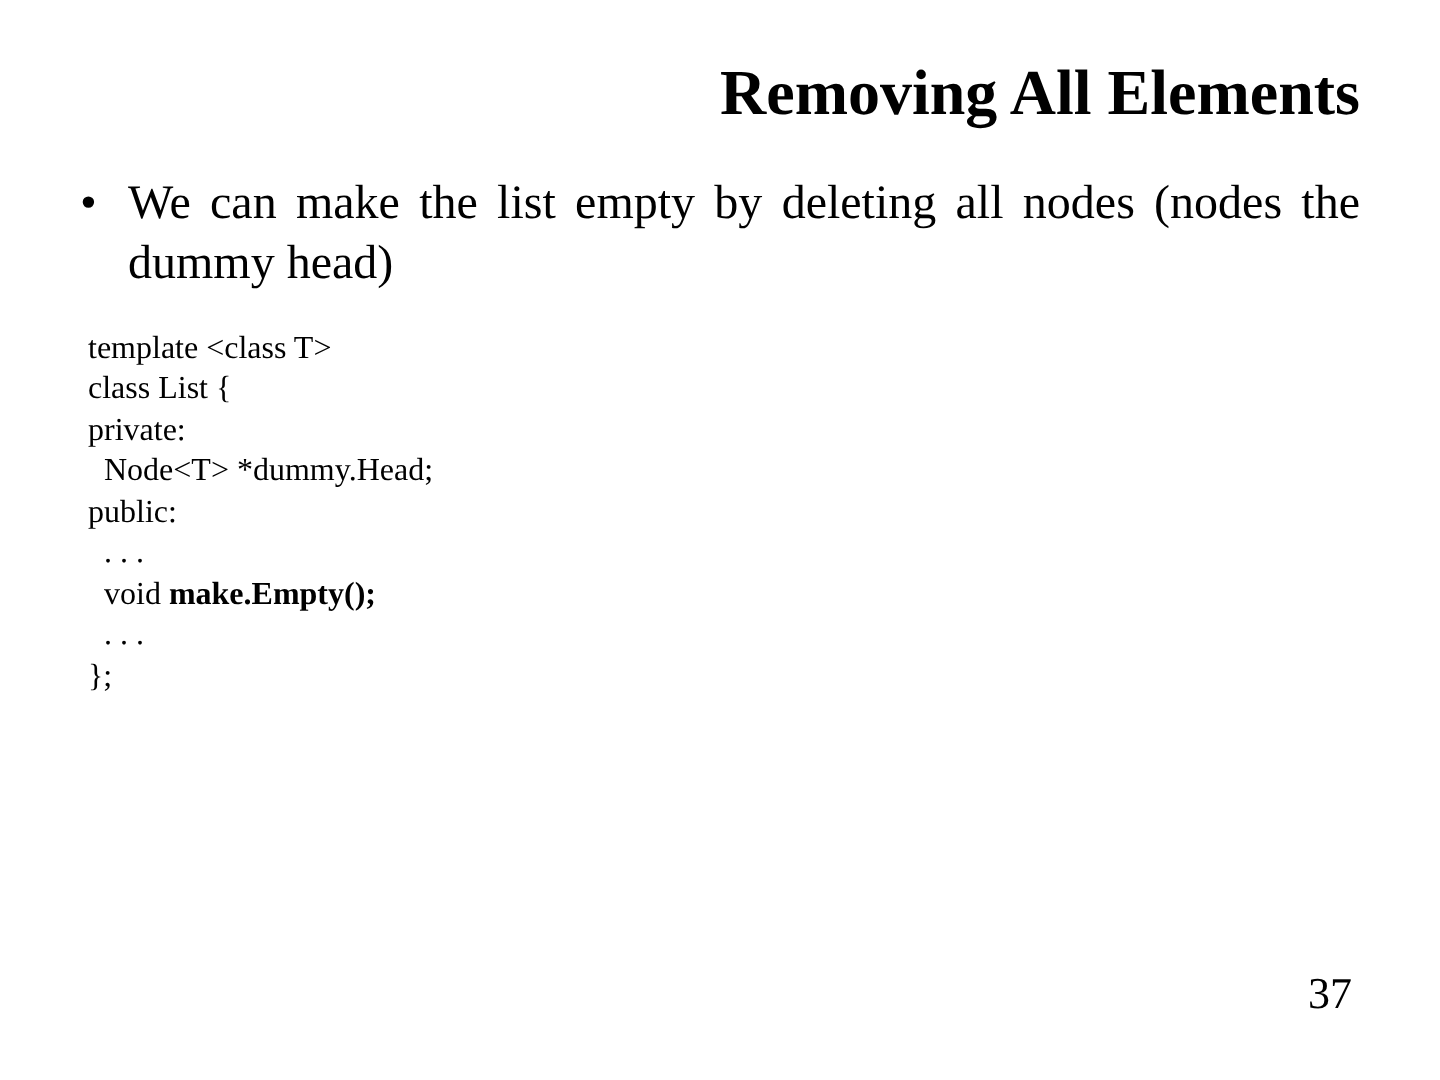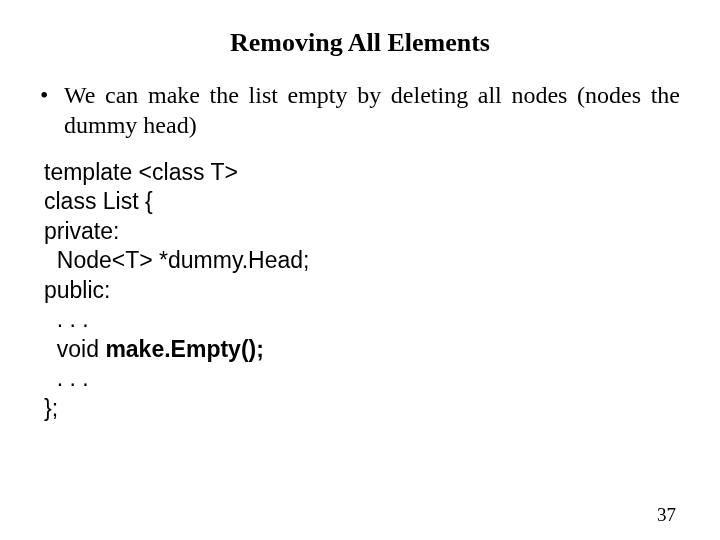--- a/index.html
+++ b/index.html
@@ -14,22 +14,22 @@
     box-sizing: border-box;
   }
   .slide {
     width: 720px;
     height: 540px;
     padding: 20px 40px 20px 40px;
     box-sizing: border-box;
     position: relative;
   }
   .title {
-    text-align: center;
-    font-size: 26px;
+    text-align: right;
+    font-size: 32px;
     font-weight: bold;
     margin-top: 8px;
     margin-bottom: 22px;
   }
   .bullet-block {
     font-size: 24px;
     line-height: 1.25;
     margin-bottom: 18px;
   }
   .bullet-row {
@@ -41,34 +41,34 @@
     flex: 0 0 24px;
     text-align: left;
     font-size: 24px;
     line-height: 1.25;
   }
   .bullet-text {
     flex: 1;
     text-align: justify;
   }
   .code-block {
-    font-family: Liberation Sans, sans-serif;
-    font-size: 23px;
+    font-family: Liberation Serif, serif;
+    font-size: 16px;
     line-height: 1.28;
     white-space: pre;
     margin-left: 4px;
   }
   .code-bold {
     font-weight: bold;
   }
   .page-number {
     position: absolute;
     right: 44px;
-    bottom: 14px;
-    font-size: 19px;
+    bottom: 30px;
+    font-size: 22px;
     font-family: "Times New Roman", Times, serif;
   }
 </style>
 </head>
 <body>
 
 <div class="slide">
 
   <div class="title">Removing All Elements</div>
 

